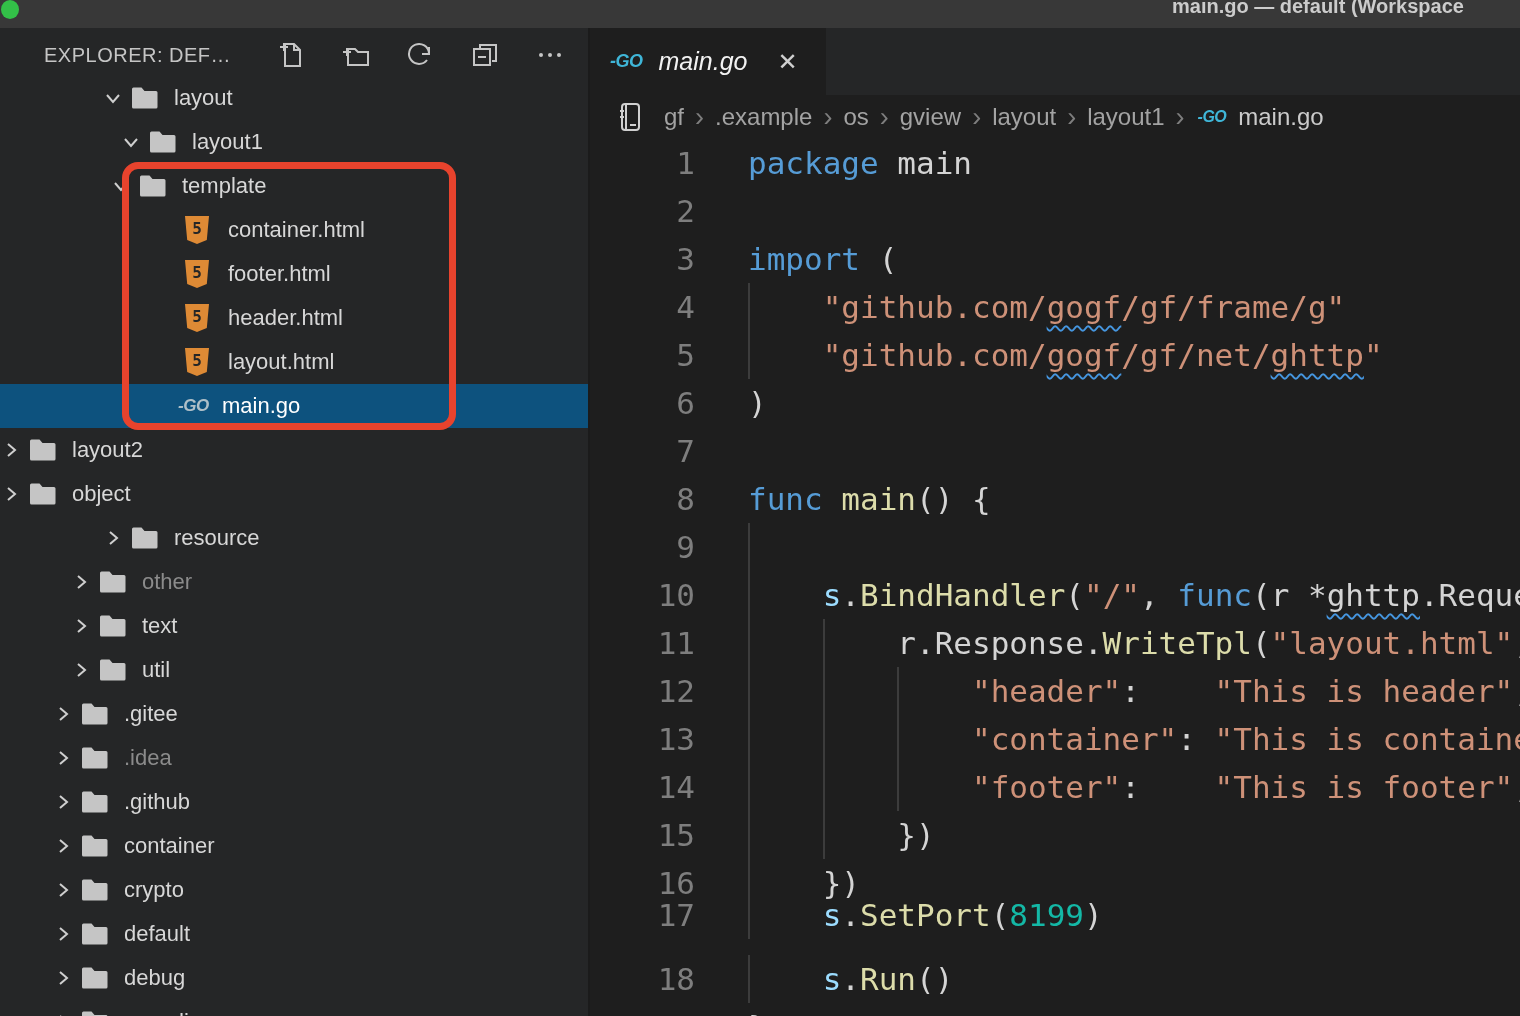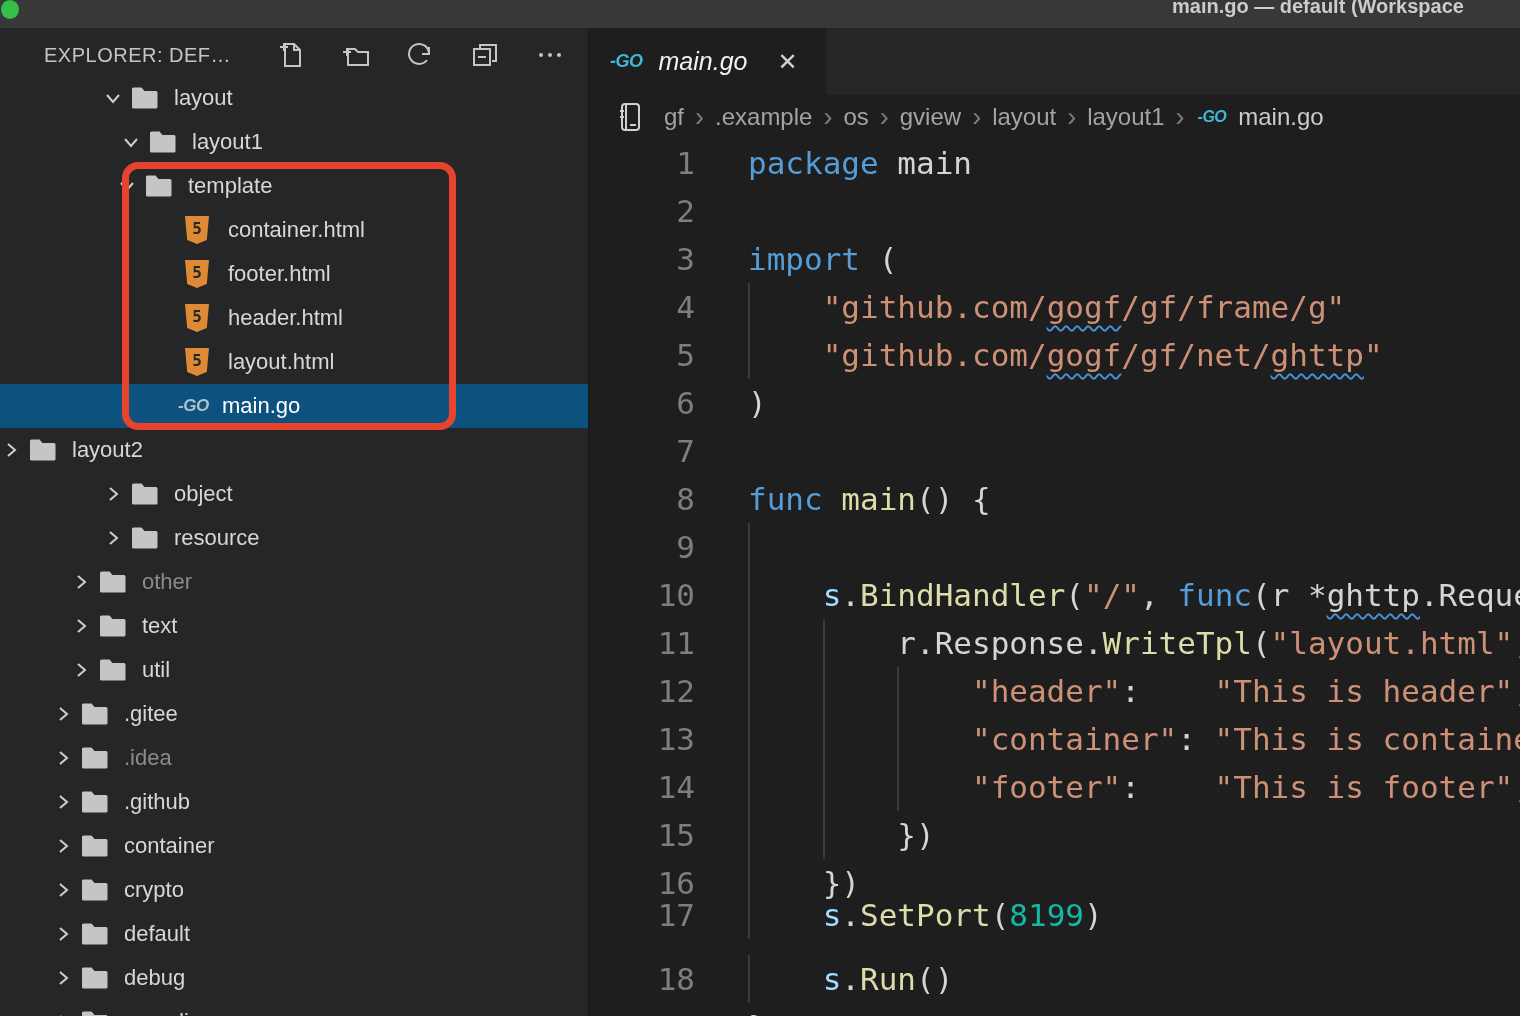--- a/index.html
+++ b/index.html
@@ -120,21 +120,21 @@
             <polyline points="5,8 11,15 17,8" fill="none" stroke="#cfcfcf" stroke-width="2"></polyline>
           </svg>
         </span>
         <span class="ticon">
           <svg width="30" height="26" viewBox="0 0 30 26">
             <path d="M2 4a1.5 1.5 0 0 1 1.5-1.5h8L14.5 6H26a1.5 1.5 0 0 1 1.5 1.5V22a1.5 1.5 0 0 1-1.5 1.5H3.5A1.5 1.5 0 0 1 2 22z" fill="#c5c5c5"></path>
           </svg>
         </span>
         <span class="lbl">layout1</span>
       </div>
-      <div class="trow" style="padding-left: 116px;">
+      <div class="trow" style="padding-left: 74px; margin-left: 36px;">
         <span class="chev">
           <svg width="22" height="22" viewBox="0 0 22 22">
             <polyline points="5,8 11,15 17,8" fill="none" stroke="#cfcfcf" stroke-width="2"></polyline>
           </svg>
         </span>
         <span class="ticon">
           <svg width="30" height="26" viewBox="0 0 30 26">
             <path d="M2 4a1.5 1.5 0 0 1 1.5-1.5h8L14.5 6H26a1.5 1.5 0 0 1 1.5 1.5V22a1.5 1.5 0 0 1-1.5 1.5H3.5A1.5 1.5 0 0 1 2 22z" fill="#c5c5c5"></path>
           </svg>
         </span>
@@ -193,21 +193,21 @@
             <polyline points="8,5 15,11 8,17" fill="none" stroke="#cfcfcf" stroke-width="2"></polyline>
           </svg>
         </span>
         <span class="ticon">
           <svg width="30" height="26" viewBox="0 0 30 26">
             <path d="M2 4a1.5 1.5 0 0 1 1.5-1.5h8L14.5 6H26a1.5 1.5 0 0 1 1.5 1.5V22a1.5 1.5 0 0 1-1.5 1.5H3.5A1.5 1.5 0 0 1 2 22z" fill="#c5c5c5"></path>
           </svg>
         </span>
         <span class="lbl">layout2</span>
       </div>
-      <div class="trow" style="padding-left: 102px;">
+      <div class="trow" style="">
         <span class="chev">
           <svg width="22" height="22" viewBox="0 0 22 22">
             <polyline points="8,5 15,11 8,17" fill="none" stroke="#cfcfcf" stroke-width="2"></polyline>
           </svg>
         </span>
         <span class="ticon">
           <svg width="30" height="26" viewBox="0 0 30 26">
             <path d="M2 4a1.5 1.5 0 0 1 1.5-1.5h8L14.5 6H26a1.5 1.5 0 0 1 1.5 1.5V22a1.5 1.5 0 0 1-1.5 1.5H3.5A1.5 1.5 0 0 1 2 22z" fill="#c5c5c5"></path>
           </svg>
         </span>

